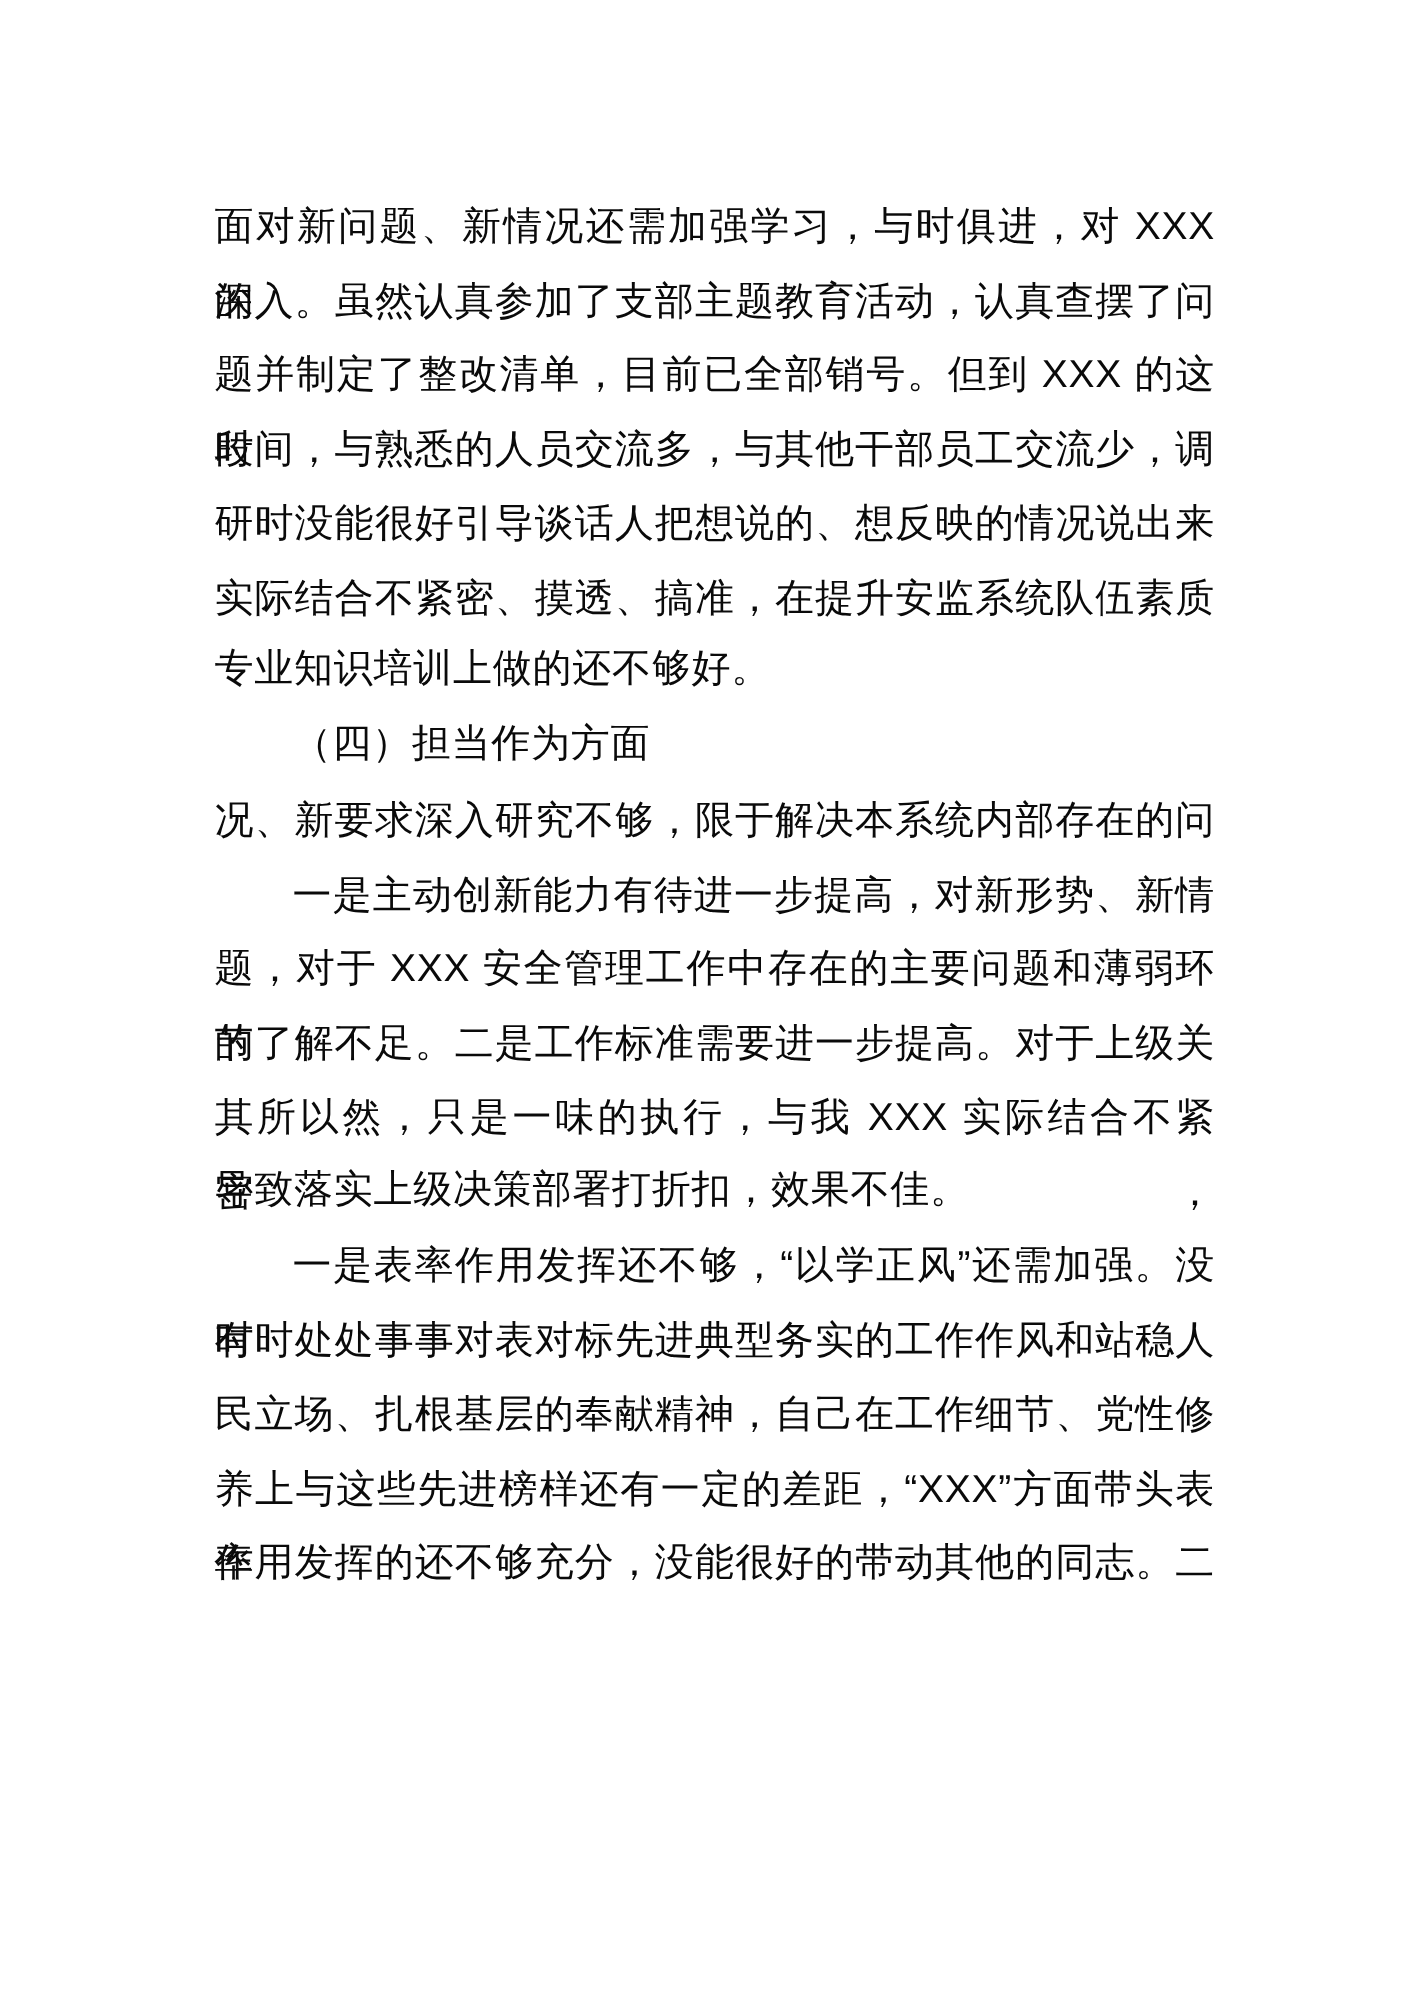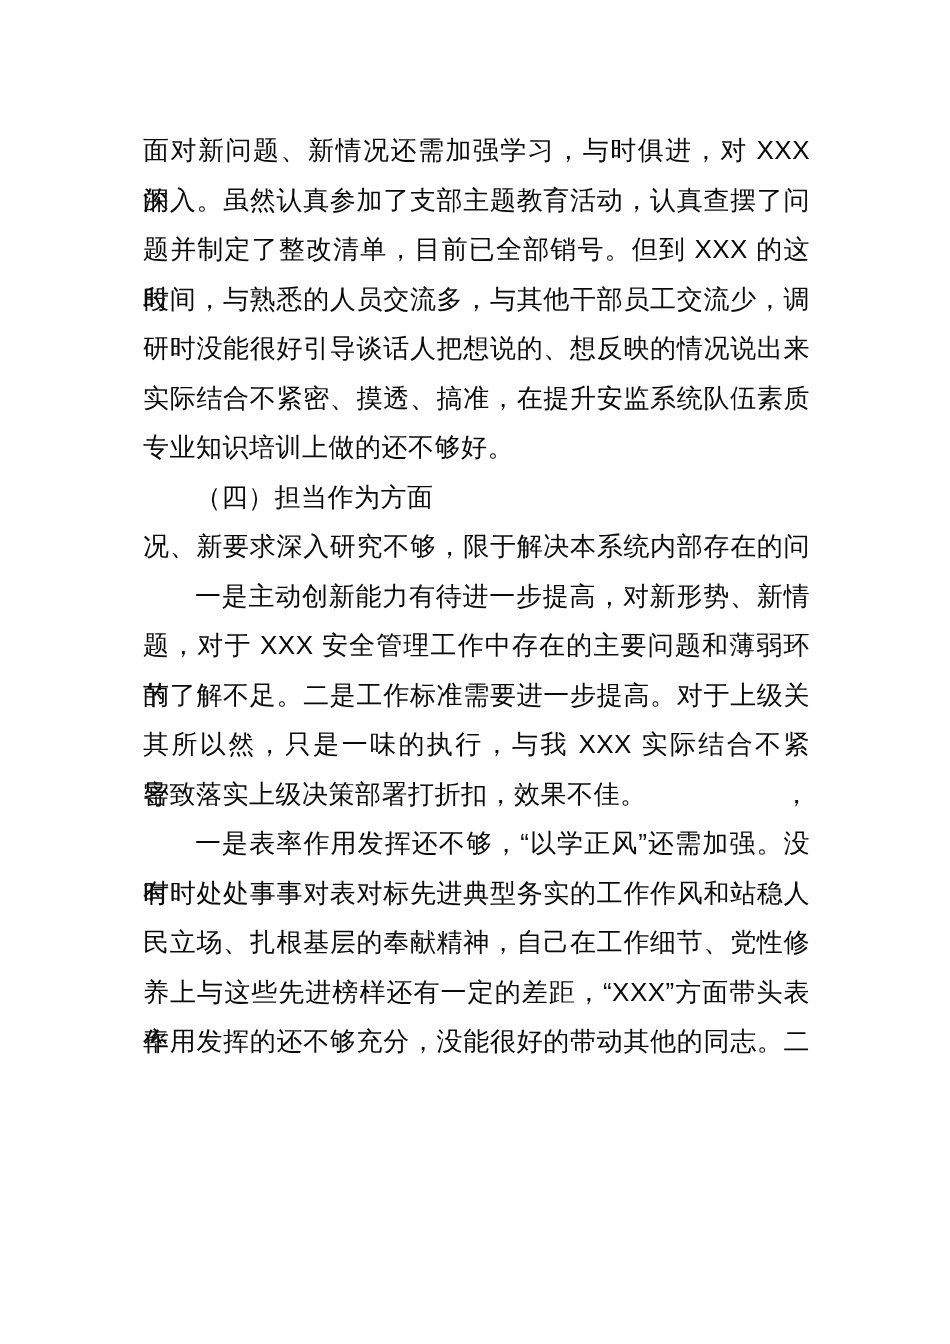--- a/index.html
+++ b/index.html
@@ -31,20 +31,21 @@
     white-space: normal;
   }
   .line.justify {
     text-align: justify;
     text-align-last: justify;
     text-justify: inter-character;
   }
   .line.left {
     text-align: left;
     text-align-last: left;
+    font-family: Liberation Mono, monospace;
   }
   .line.indent {
     text-indent: 52px;
   }
 </style>
 </head>
 <body>
 
 <div class="page">
   <div class="text-block">

